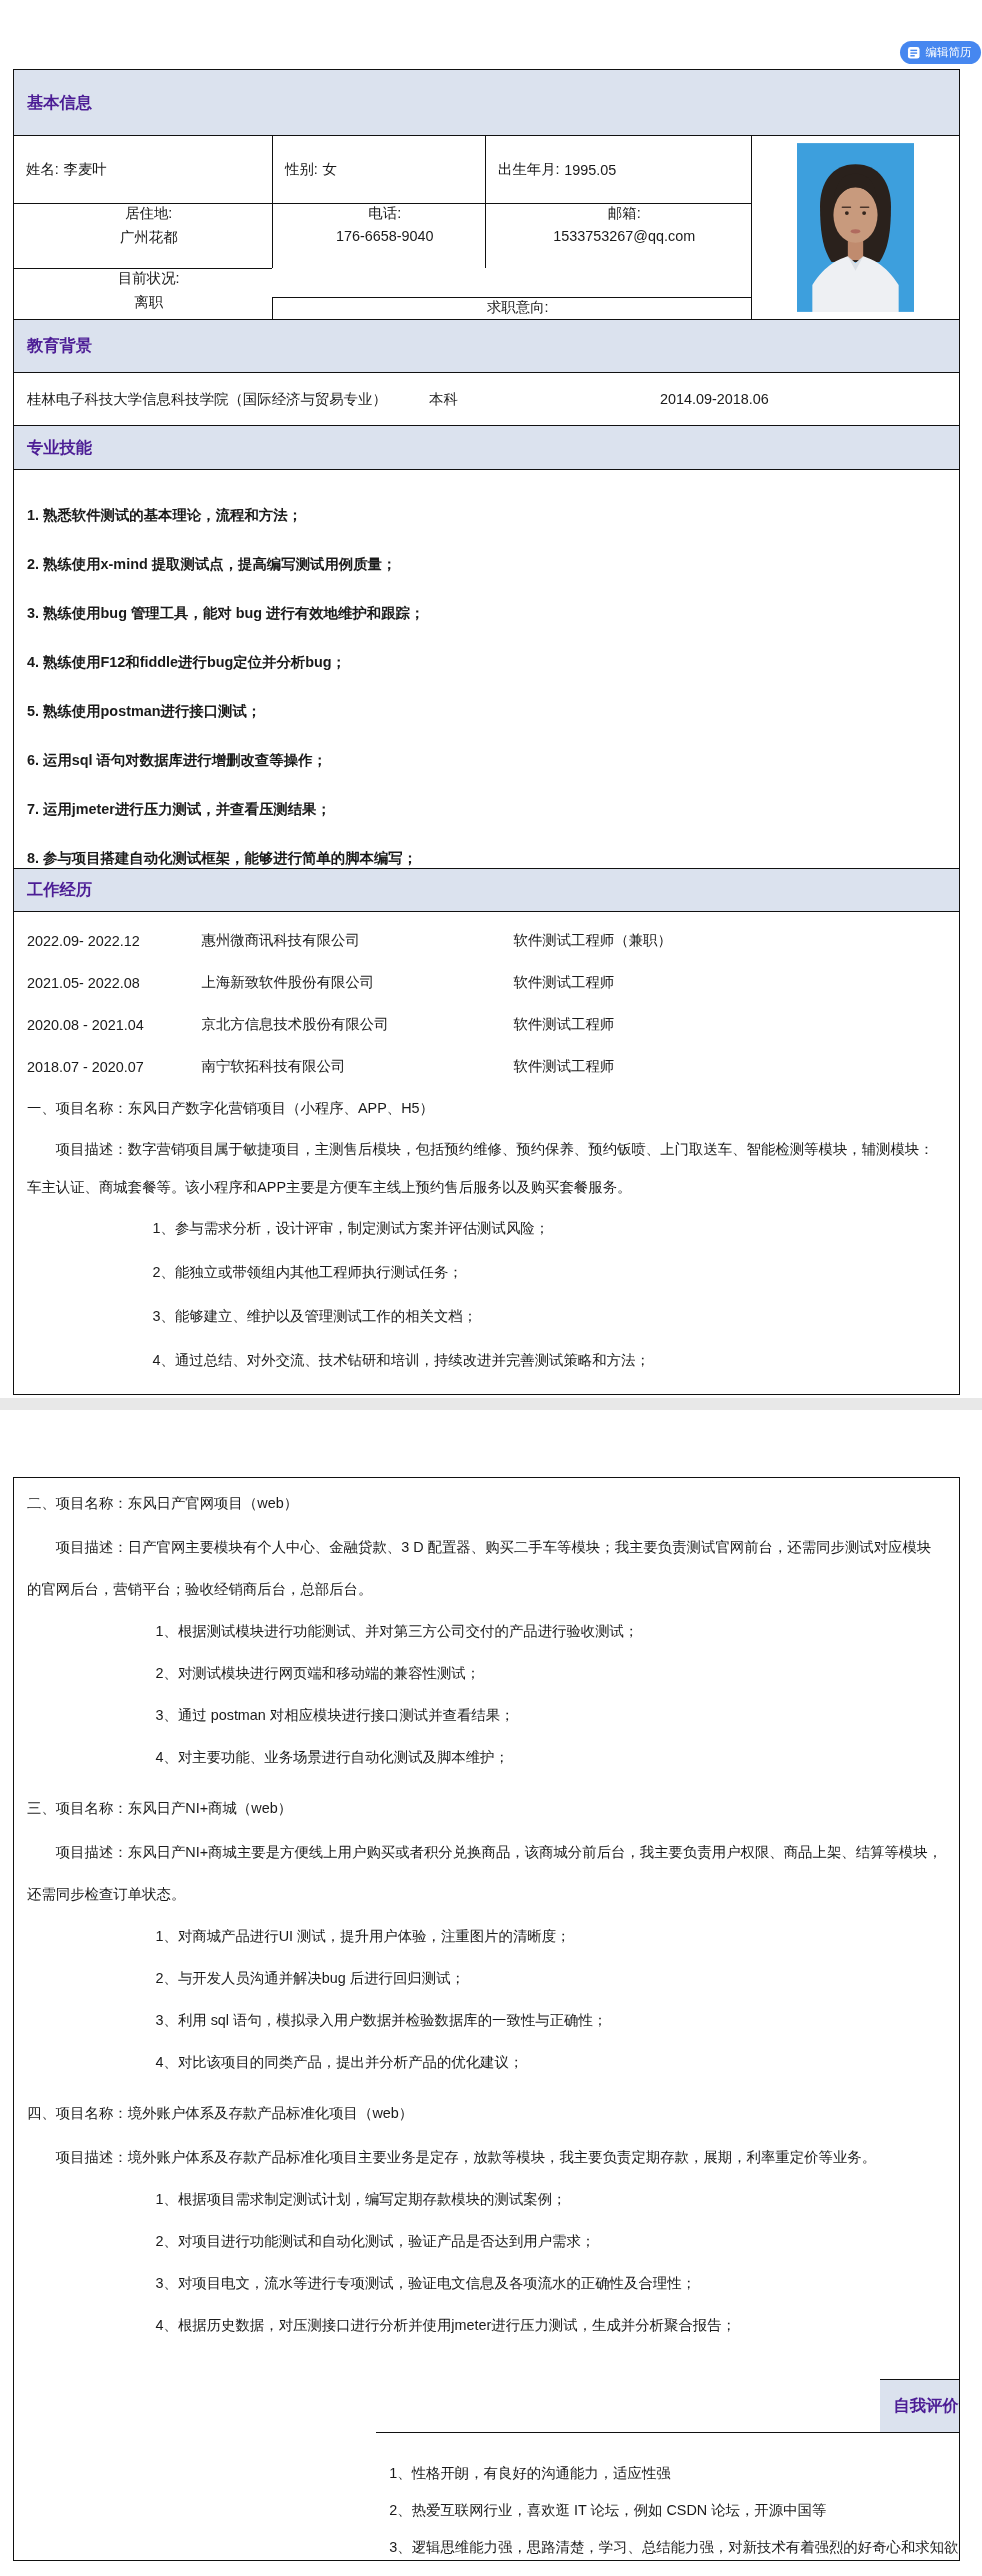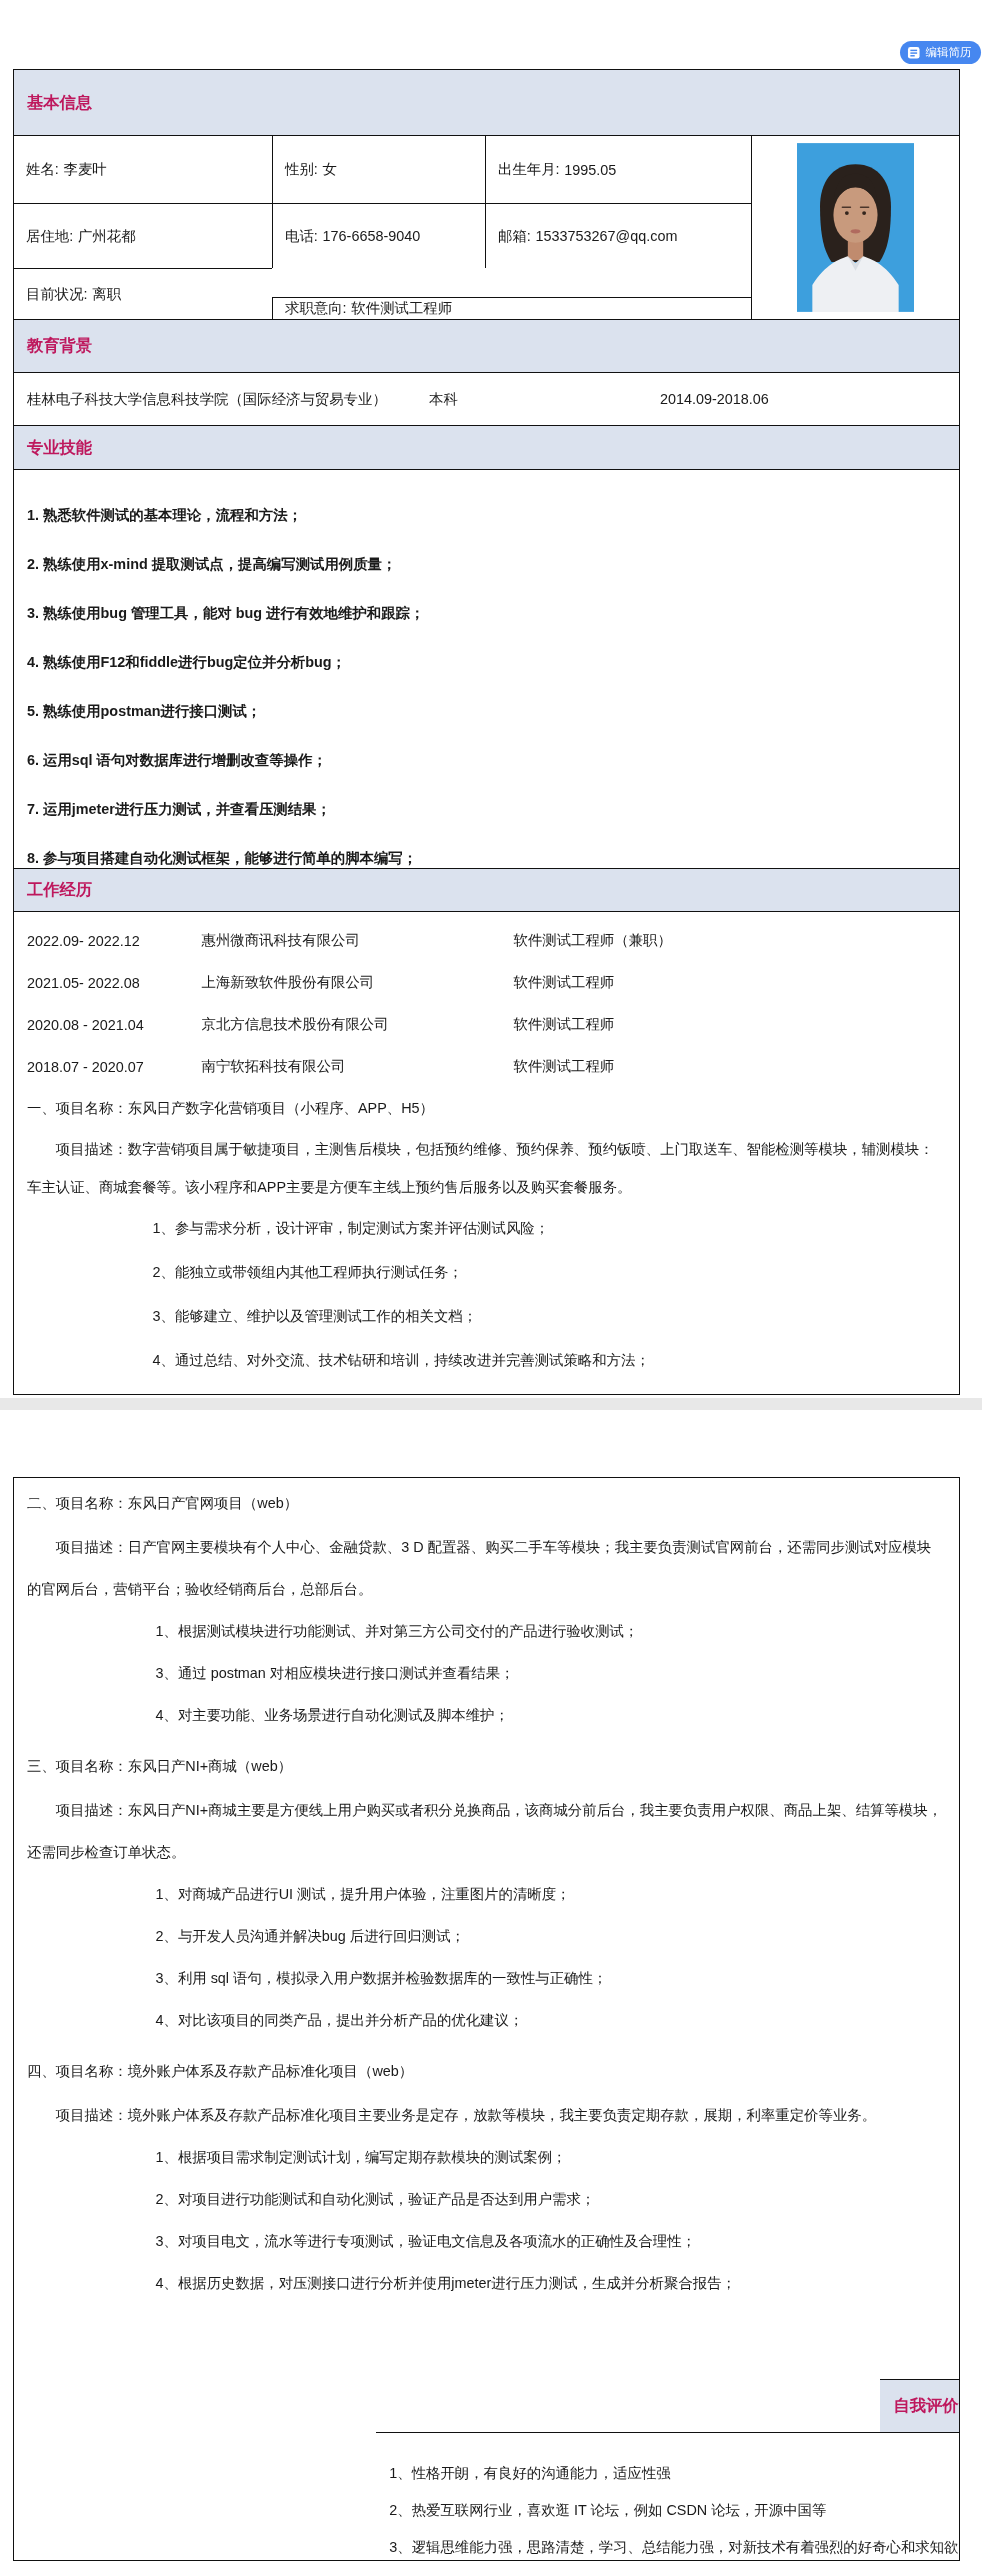--- a/index.html
+++ b/index.html
@@ -27,38 +27,38 @@
   #sheet1 { top:69px; height:1326px; }
   #sheet2 { top:1477px; height:1084px;align-items:flex-end; }
 
   .page-sep {
     position:absolute; left:0; top:1398px; width:983px; height:11.5px;
     background:#e8e8e8;
   }
 
   .sec-header {
     display:flex; align-items:center; padding-left:13.5px;
-    background:#dbe2ee; font-weight:bold; font-size:16.3px; color:#be185d;
+    background:#dbe2ee; font-weight:bold; font-size:16.3px; color:#4c1d95;
     border-top:1.9px solid #111; flex:none;
   }
   .sec-header.first { border-top:none; }
   .h68{height:65px}.h55{height:53px}.h46{height:44px}.h45{height:43px}
 
   
   .basic-grid {
     height:184px; flex:none; border-top:1.9px solid #111;
     display:grid; grid-template-columns:258px 213px 266px 1fr;
     grid-template-rows:67px 65px 1fr;
   }
   .cell {
     display:flex; align-items:center; padding-left:12.5px; gap:4.8px;
     font-size:14.4px; overflow:hidden; white-space:nowrap;
   }
   .bl { border-left:1.9px solid #111; }
-  .bt { border-top:1.9px solid #111; }
+  .bt { border-top:1.9px solid #111;flex-direction:column; }
   .photo-cell {
     grid-column:4; grid-row:1 / span 3; border-left:1.9px solid #111;
     display:flex; align-items:flex-start; justify-content:center; padding-top:6.7px;
   }
   .span2 { grid-column:2 / span 2;margin-top:29px; }
 
   
   .edu-row {
     height:53px; flex:none; border-top:1.9px solid #111;
     display:flex; align-items:center; padding-left:13.5px; font-size:14.4px;
@@ -217,20 +217,21 @@
 </div>
 
 <div class="page-sep"></div>
 
 <div class="sheet" id="sheet2">
   <div class="p2-body">
 
     <div class="proj-title">二、项目名称：东风日产官网项目（web）</div>
     <div class="proj-desc">项目描述：日产官网主要模块有个人中心、金融贷款、3 D 配置器、购买二手车等模块；我主要负责测试官网前台，还需同步测试对应模块的官网后台，营销平台；验收经销商后台，总部后台。</div>
     <div class="proj-item">1、根据测试模块进行功能测试、并对第三方公司交付的产品进行验收测试；</div>
+    <div class="proj-item">2、对测试模块进行网页端和移动端的兼容性测试；</div>
     <div class="proj-item">3、通过 postman 对相应模块进行接口测试并查看结果；</div>
     <div class="proj-item">4、对主要功能、业务场景进行自动化测试及脚本维护；</div>
 
     <div class="proj-title gap">三、项目名称：东风日产NI+商城（web）</div>
     <div class="proj-desc">项目描述：东风日产NI+商城主要是方便线上用户购买或者积分兑换商品，该商城分前后台，我主要负责用户权限、商品上架、结算等模块，还需同步检查订单状态。</div>
     <div class="proj-item">1、对商城产品进行UI 测试，提升用户体验，注重图片的清晰度；</div>
     <div class="proj-item">2、与开发人员沟通并解决bug 后进行回归测试；</div>
     <div class="proj-item">3、利用 sql 语句，模拟录入用户数据并检验数据库的一致性与正确性；</div>
     <div class="proj-item">4、对比该项目的同类产品，提出并分析产品的优化建议；</div>
 

